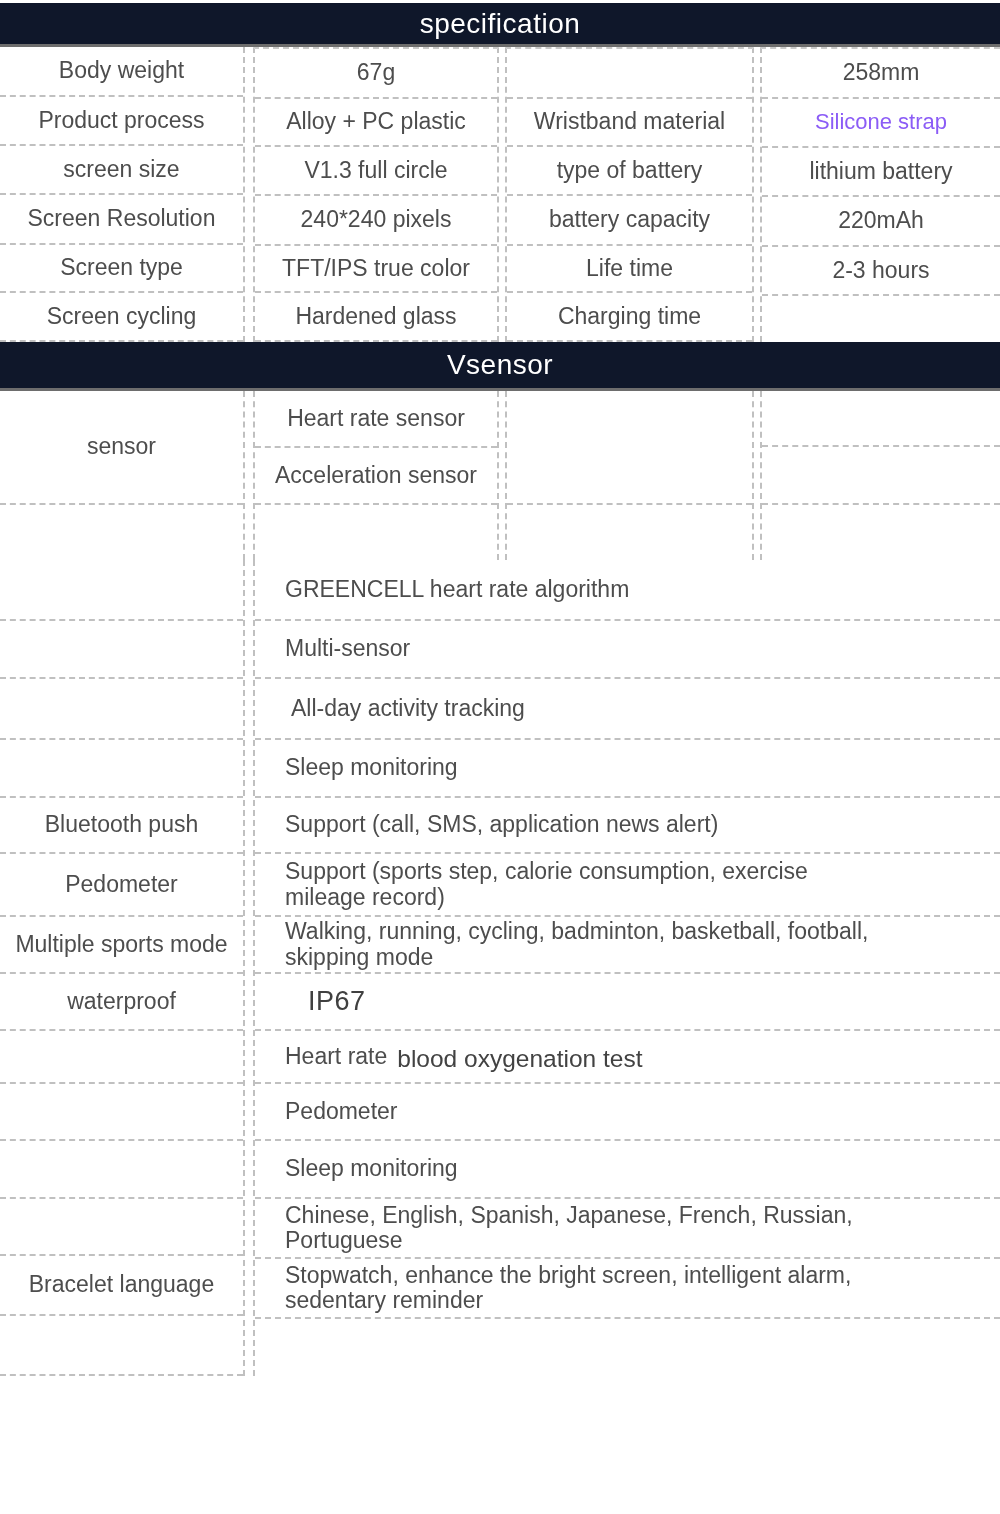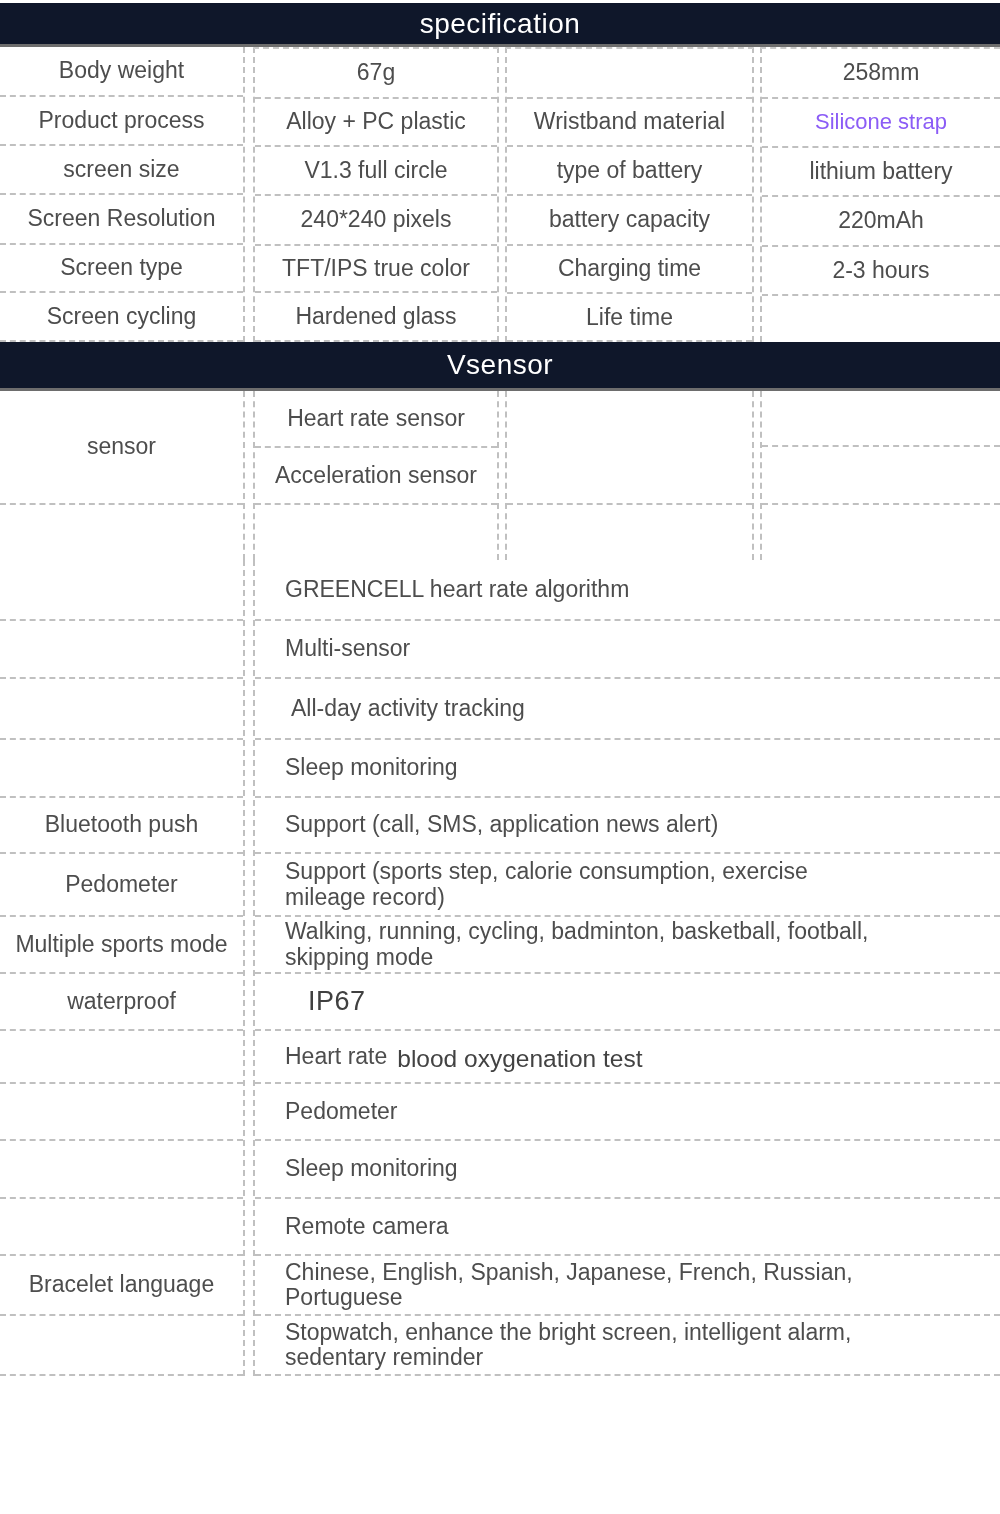--- a/index.html
+++ b/index.html
@@ -51,22 +51,22 @@
       <div class="cell" style="height:49px">V1.3 full circle</div>
       <div class="cell" style="height:50px">240*240 pixels</div>
       <div class="cell" style="height:48px">TFT/IPS true color</div>
       <div class="cell" style="height:49px">Hardened glass</div>
     </div>
     <div class="col bl br bt" style="width:249px;margin-left:6px">
       <div class="cell" style="height:50px"></div>
       <div class="cell" style="height:49px">Wristband material</div>
       <div class="cell" style="height:49px">type of battery</div>
       <div class="cell" style="height:50px">battery capacity</div>
+      <div class="cell" style="height:48px">Life time</div>
       <div class="cell" style="height:49px">Charging time</div>
-      <div class="cell" style="height:48px">Life time</div>
     </div>
     <div class="col bl bt" style="flex:1;margin-left:6px">
       <div class="cell" style="height:50px">258mm</div>
       <div class="cell dark" style="height:49px">Silicone strap</div>
       <div class="cell" style="height:49px">lithium battery</div>
       <div class="cell" style="height:50px">220mAh</div>
       <div class="cell" style="height:49px">2-3 hours</div>
     </div>
   </div>
 
@@ -123,21 +123,20 @@
 mileage record)</div>
       <div class="cell vcell" style="height:57px">Walking, running, cycling, badminton, basketball, football,
 skipping mode</div>
       <div class="cell vcell ip67" style="height:57px">IP67</div>
       <div class="cell vcell" style="height:53px">
         <span>Heart rate</span>
         <span class="oxy2">blood oxygenation test</span>
       </div>
       <div class="cell vcell" style="height:57px">Pedometer</div>
       <div class="cell vcell" style="height:58px">Sleep monitoring</div>
-      <div class="cell vcell" style="height:57px">Remote camera</div>
       <div class="cell vcell" style="height:60px">Chinese, English, Spanish, Japanese, French, Russian,
 Portuguese</div>
       <div class="cell vcell" style="height:60px">Stopwatch, enhance the bright screen, intelligent alarm,
 sedentary reminder</div>
     </div>
   </div>
 
   <div style="height:89px"></div>
 
 </div>

